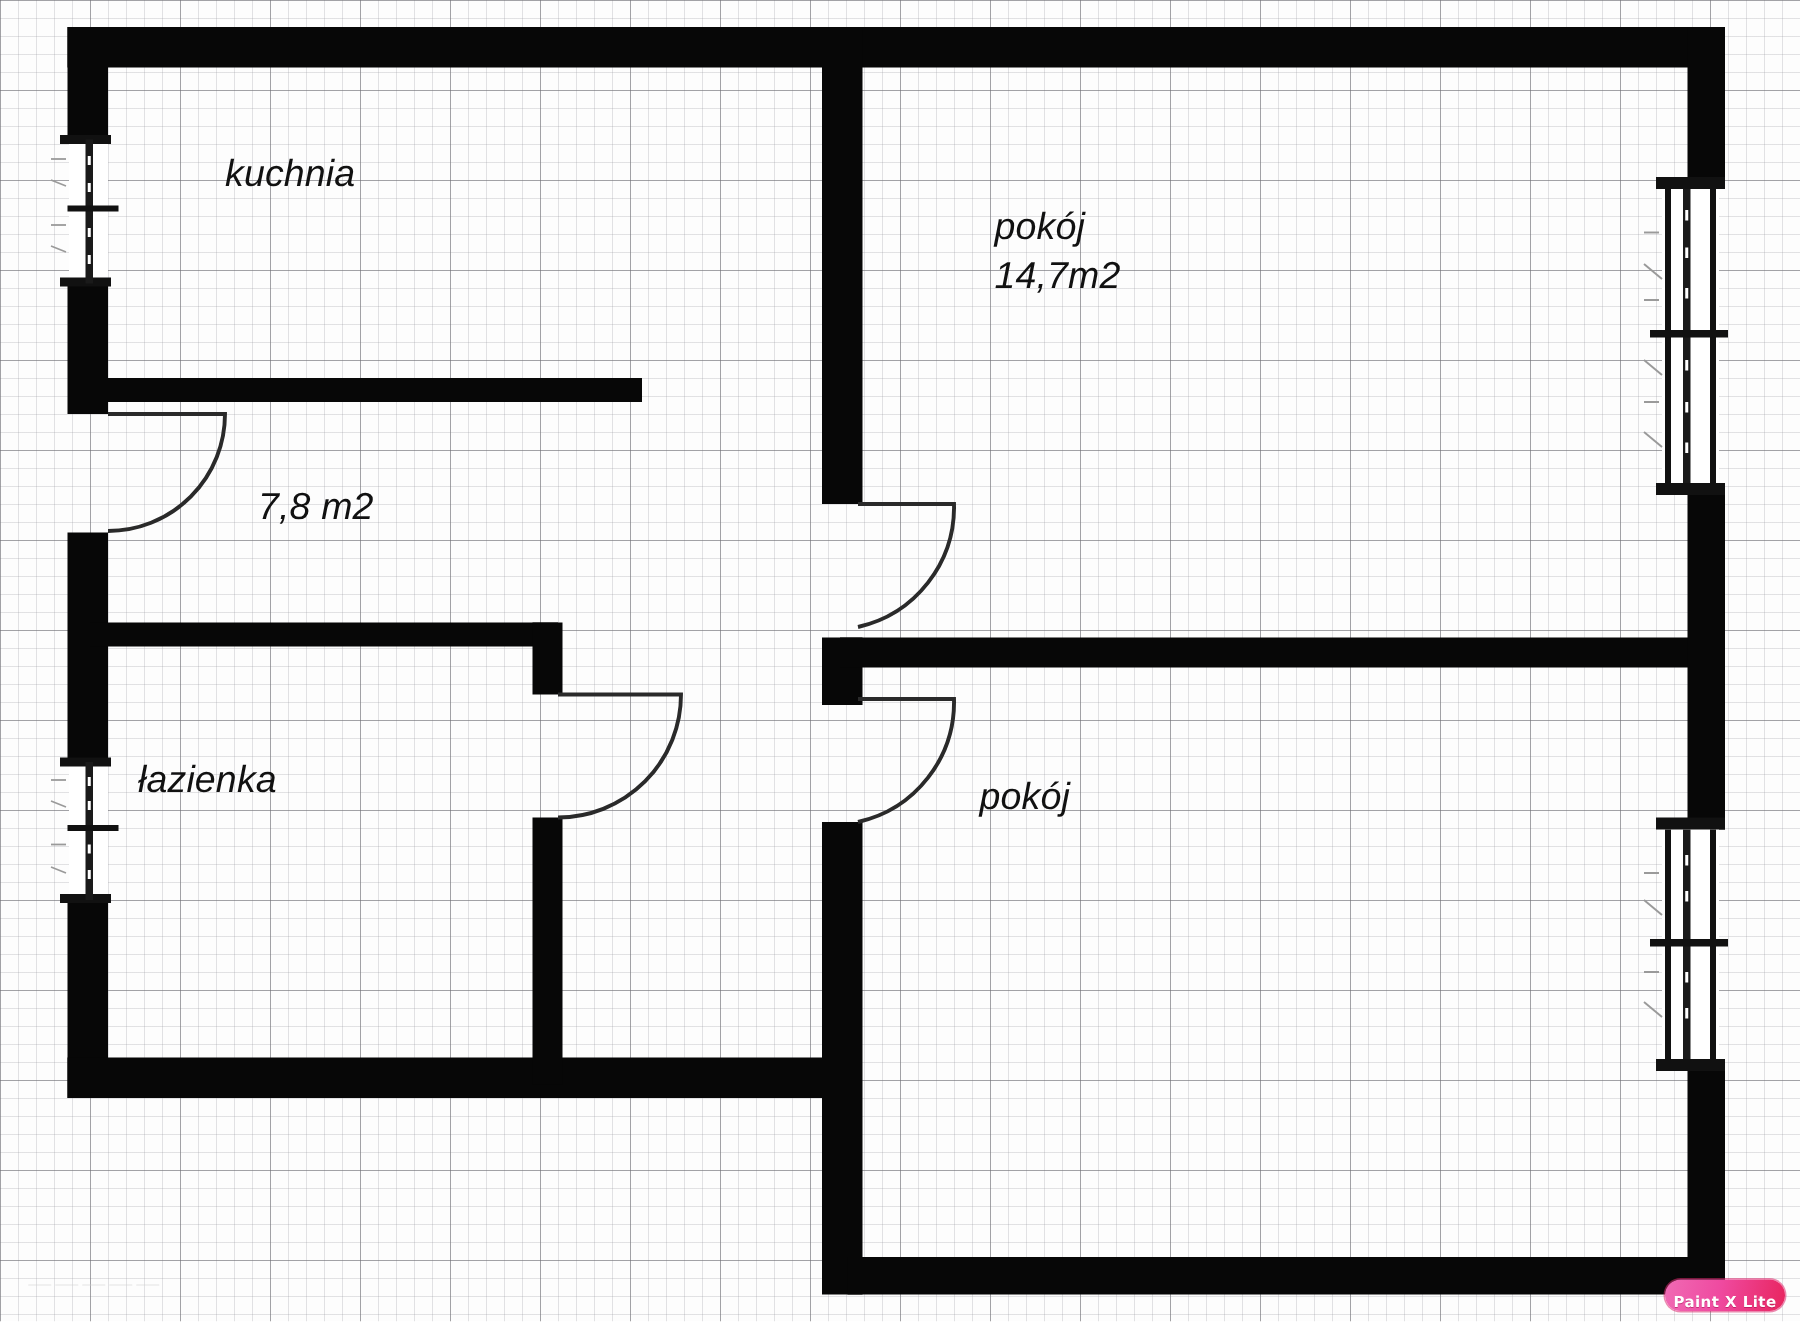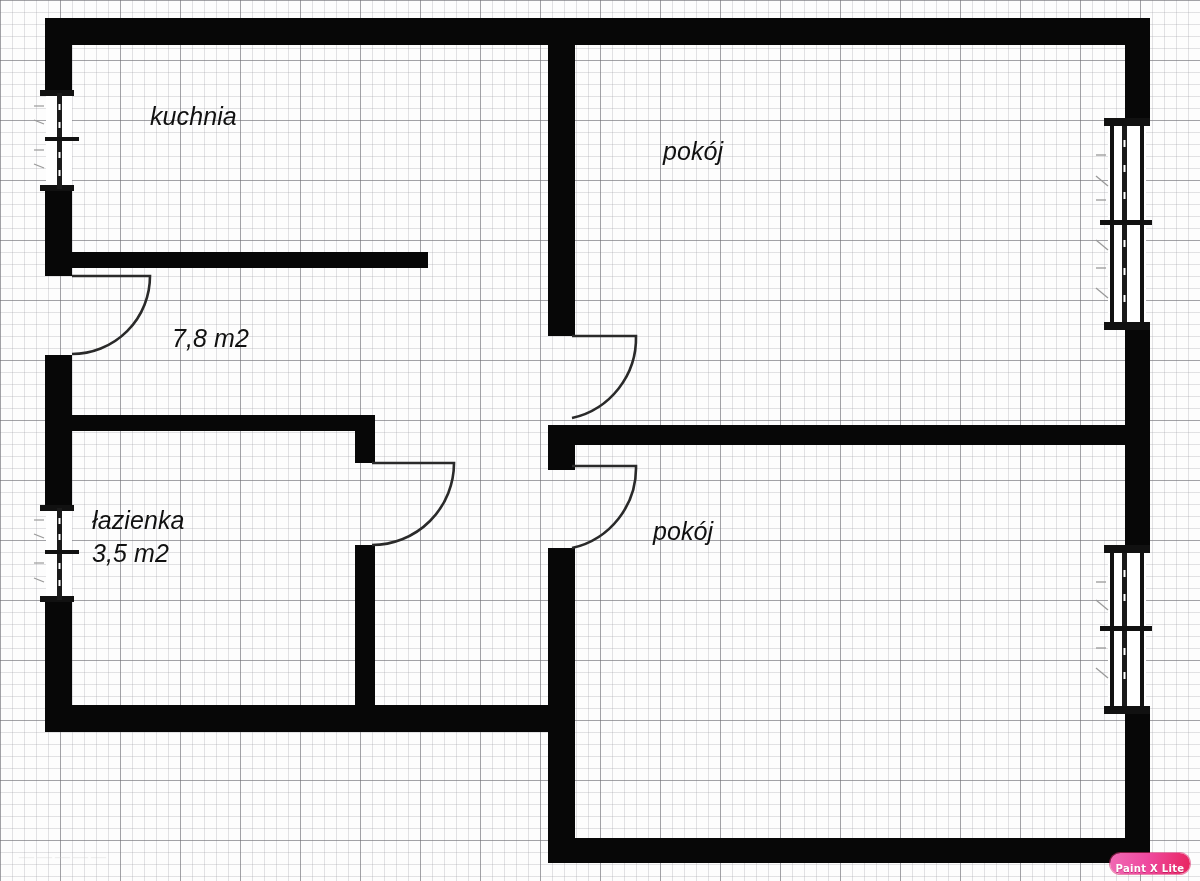--- a/index.html
+++ b/index.html
@@ -219,29 +219,29 @@
       <path d="M572 466 L636 466 A 82 82 0 0 1 572 548"></path>
     </g>
   </svg>
 
   <div class="room-label" style="left:150px; top:100px; width:160px;">
     <span class="ln">kuchnia</span>
   </div>
 
   <div class="room-label" style="left:663px; top:135px; width:160px;">
     <span class="ln">pokój</span>
+    <span class="ln">14,7m2</span>
   </div>
 
   <div class="room-label" style="left:172px; top:322px; width:180px;">
     <span class="ln">7,8 m2</span>
   </div>
 
   <div class="room-label" style="left:92px; top:504px; width:160px;">
     <span class="ln">łazienka</span>
-    <span class="ln">3,5 m2</span>
   </div>
 
   <div class="room-label" style="left:653px; top:515px; width:160px;">
     <span class="ln">pokój</span>
   </div>
 
   <div id="corner-scribble">—————</div>
 
   <div id="watermark">
     <span>Paint X Lite</span>

